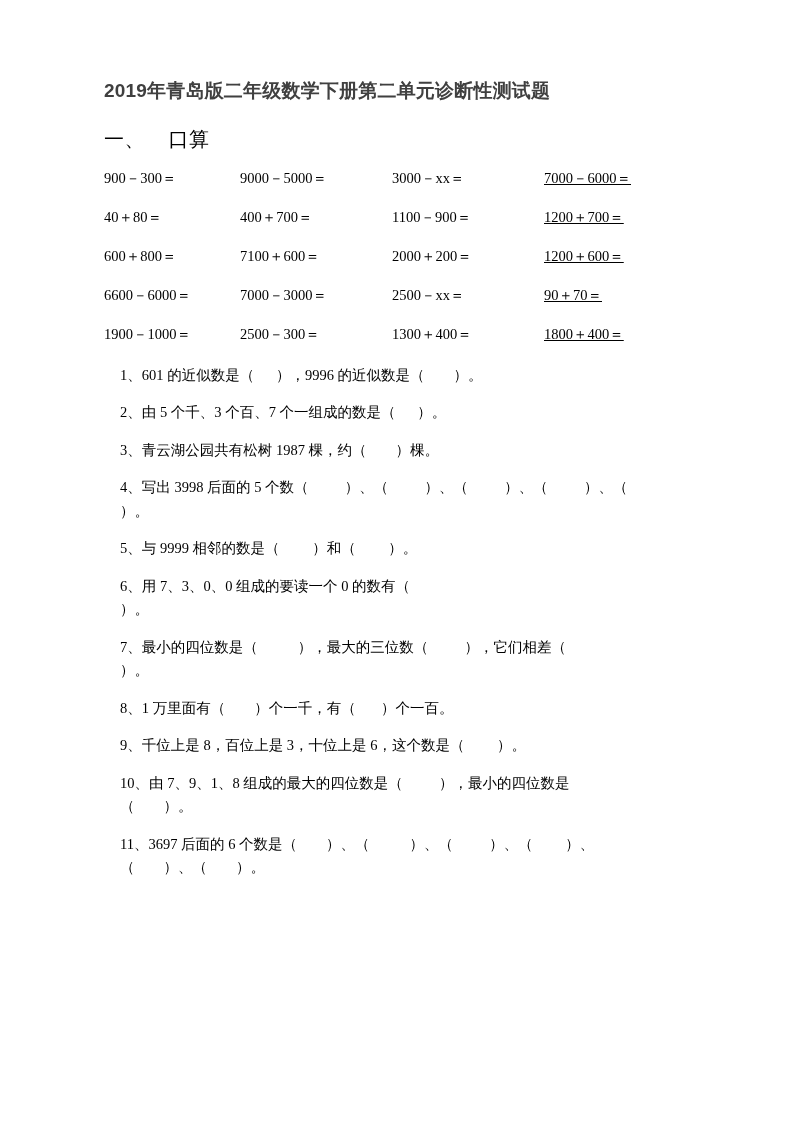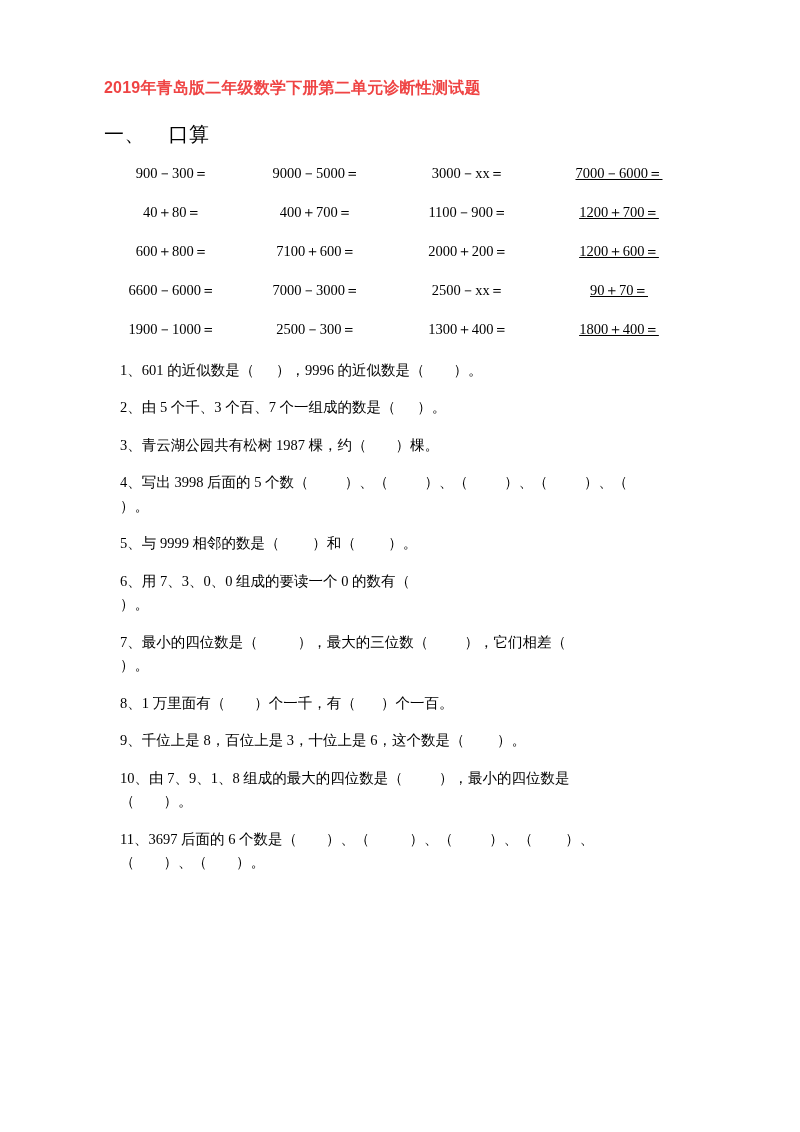--- a/index.html
+++ b/index.html
@@ -15,39 +15,38 @@
     overflow: hidden;
   }
   .page {
     position: relative;
     width: 800px;
     height: 1132px;
     box-sizing: border-box;
     padding: 78px 104px 0 104px;
   }
   .doc-title {
-    color: #ef4444;
-    font-size: 16px;
+    color: #404040;
+    font-size: 19px;
     font-weight: bold;
     font-family: "Liberation Sans", sans-serif;
     margin: 0 0 22px 0;
     letter-spacing: 0.2px;
   }
   .section-head {
     font-size: 20px;
     margin: 0 0 16px 0;
     letter-spacing: 0.5px;
   }
   .section-head .num {
     margin-right: 18px;
   }
   
   .oral-grid {
     margin: 0 0 14px 0;
-    text-align: center;
   }
   .oral-row {
     display: flex;
     margin-bottom: 20px;
   }
   .oral-cell {
     font-size: 14.5px;
     white-space: nowrap;
   }
   .oral-row .oral-cell:nth-child(1) { width: 136px; }

